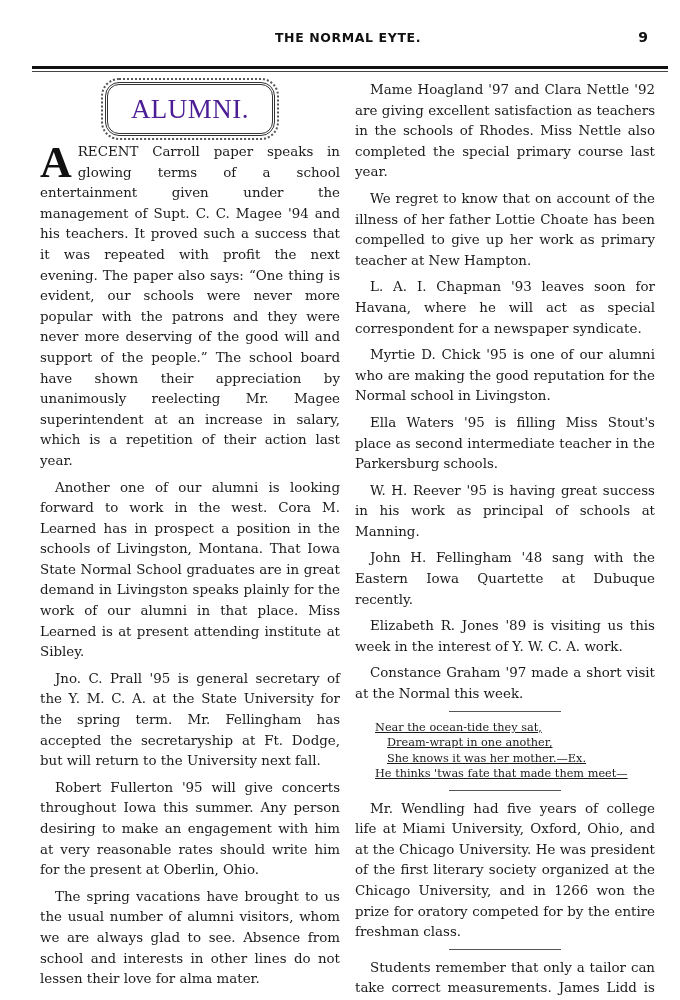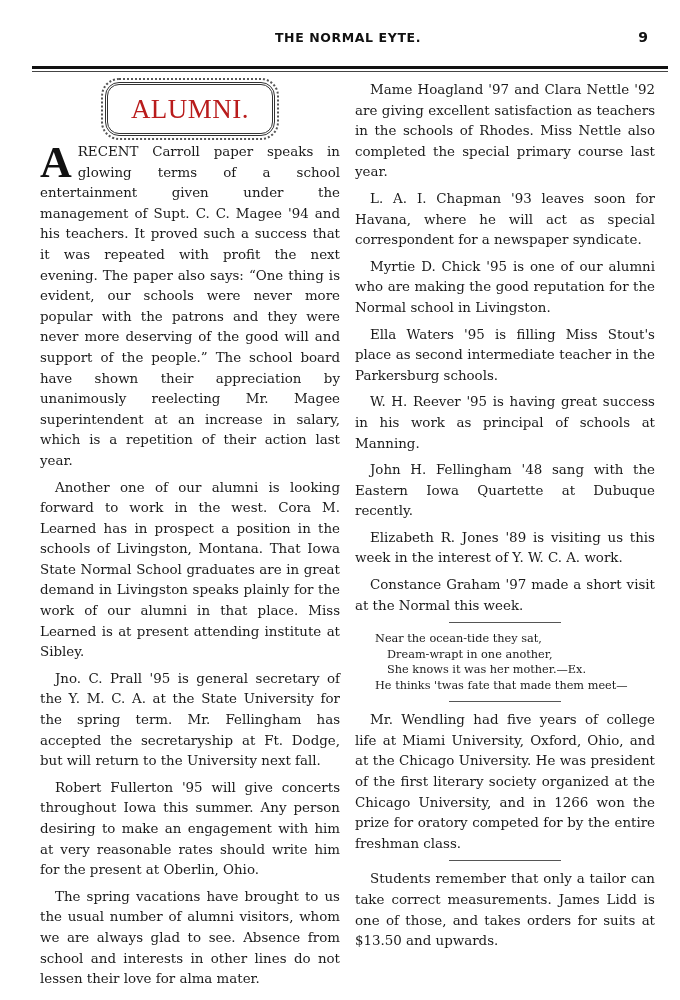--- a/index.html
+++ b/index.html
@@ -90,21 +90,21 @@
       outline: 2px dotted #555;
       outline-offset: 2px;
       display: flex;
       align-items: center;
       justify-content: center;
     }
     .masthead-title {
       font-family: "Liberation Serif", "DejaVu Serif", serif;
       font-size: 27px;
       letter-spacing: 0.5px;
-      color: #b91c1c;
+      color: #4c1d95;
       transform: scaleY(1.05);
     }
     .dropcap-para {
       text-indent: 0 !important;
     }
     .dropcap {
       float: left;
       font-family: "Liberation Serif", "DejaVu Serif", serif;
       font-weight: bold;
       font-size: 44px;
@@ -116,20 +116,21 @@
       width: 112px;
       height: 1px;
       background: #555;
       margin: 6px auto 8px auto;
     }
     .poem {
       font-size: 11.3px;
       line-height: 15.5px;
       margin: 0 0 8px 20px;
       text-align: left;
+      text-decoration: underline;
     }
     .poem .line { display: block; white-space: nowrap; }
     .poem .indent { padding-left: 12px; }
   </style>
 </head>
 <body>
 
 <div class="page">
 
   <div class="running-head">
@@ -147,20 +148,21 @@
     <p class="dropcap-para"><span class="dropcap">A</span><span> RECENT Carroll paper speaks in glowing terms of a school entertainment given under the management of Supt. C. C. Magee '94 and his teachers.  It proved such a success that it was repeated with profit the next evening.  The paper also says: “One thing is evident, our schools were never more popular with the patrons and they were never more deserving of the good will and support of the people.”  The school board have shown their appreciation by unanimously reelecting Mr. Magee superintendent at an increase in salary, which is a repetition of their action last year.</span></p>
     <p>Another one of our alumni is looking forward to work in the west.  Cora M. Learned has in prospect a position in the schools of Livingston, Montana.  That Iowa State Normal School graduates are in great demand in Livingston speaks plainly for the work of our alumni in that place.  Miss Learned is at present attending institute at Sibley.</p>
     <p>Jno. C. Prall '95 is general secretary of the Y. M. C. A. at the State University for the spring term.  Mr. Fellingham has accepted the secretaryship at Ft. Dodge, but will return to the University next fall.</p>
     <p>Robert Fullerton '95 will give concerts throughout Iowa this summer.  Any person desiring to make an engagement with him at very reasonable rates should write him for the present at Oberlin, Ohio.</p>
     <p>The spring vacations have brought to us the usual number of alumni visitors, whom we are always glad to see.  Absence from school and interests in other lines do not lessen their love for alma mater.</p>
     <p>We are pleased to know that Williard H. Lyon '96 has been unanimously reelected superintendent of the Pella public schools. Mr. Lyon is working to win and is evidently meeting with success.</p>
   </div>
 
   <div class="col col-right">
     <p>Mame Hoagland '97 and Clara Nettle '92 are giving excellent satisfaction as teachers in the schools of Rhodes.  Miss Nettle also completed the special primary course last year.</p>
+    <p>We regret to know that on account of the illness of her father Lottie Choate has been compelled to give up her work as primary teacher at New Hampton.</p>
     <p>L. A. I. Chapman '93 leaves soon for Havana, where he will act as special correspondent for a newspaper syndicate.</p>
     <p>Myrtie D. Chick '95 is one of our alumni who are making the good reputation for the Normal school in Livingston.</p>
     <p>Ella Waters '95 is filling Miss Stout's place as second intermediate teacher in the Parkersburg schools.</p>
     <p>W. H. Reever '95 is having great success in his work as principal of schools at Manning.</p>
     <p>John H. Fellingham '48 sang with the Eastern Iowa Quartette at Dubuque recently.</p>
     <p>Elizabeth R. Jones '89 is visiting us this week in the interest of Y. W. C. A. work.</p>
     <p>Constance Graham '97 made a short visit at the Normal this week.</p>
 
     <div class="short-rule"></div>
 

